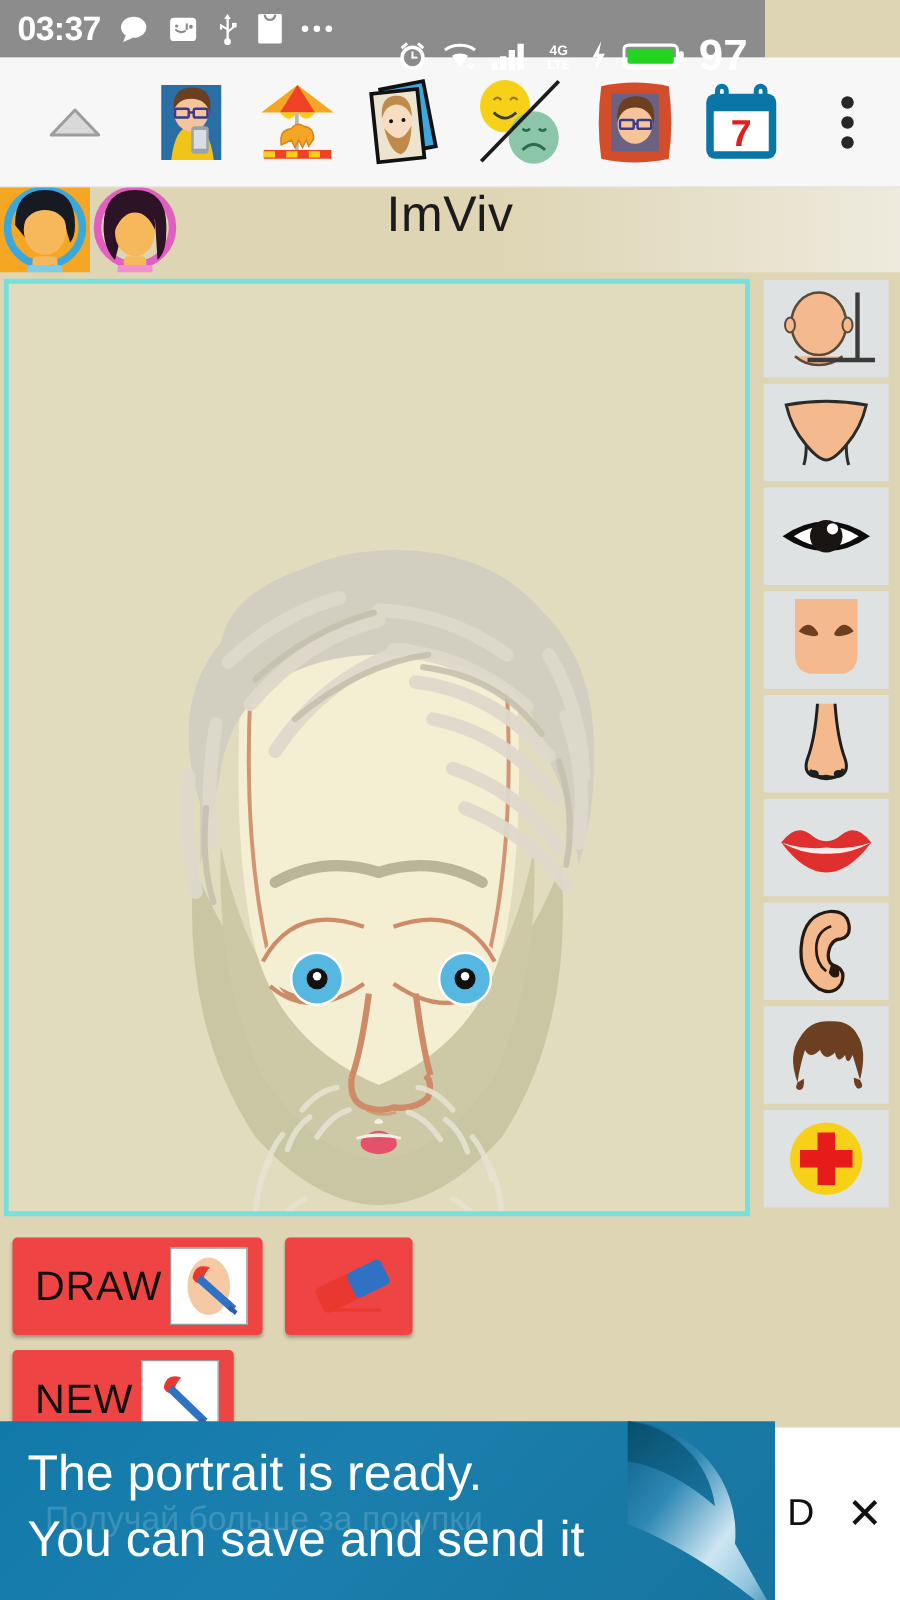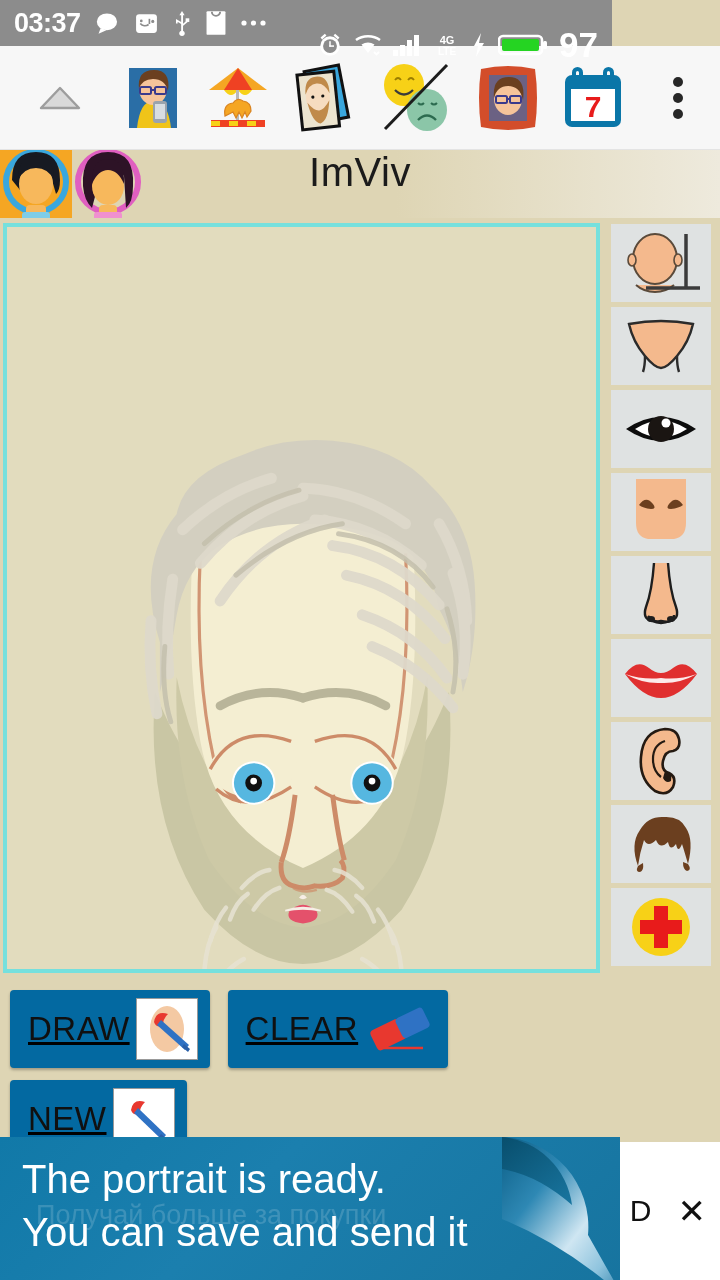--- a/index.html
+++ b/index.html
@@ -64,24 +64,24 @@
   .palette-item{
     width:100px; height:78px; background:#dfe2e2;
     display:flex; align-items:center; justify-content:center;
   }
   .palette-item svg{ display:block; }
 
   
   #action-bar{ width:720px; padding:12px 0 0 10px; background:#ded5b4; }
   .btn-row{ display:flex; gap:18px; margin-bottom:12px; }
   .action-btn{
-    background:#0369a1; border:none; border-radius:4px;
+    background:#ef4444; border:none; border-radius:4px;
     box-shadow:0 2px 3px rgba(0,0,0,.28);
     display:flex; align-items:center; gap:6px;
-    padding:8px 12px 8px 18px; min-height:78px;text-decoration:underline;
+    padding:8px 12px 8px 18px; min-height:78px;
   }
   .action-label{ font-size:33px; color:#101010; letter-spacing:0.5px; }
   .btn-ico-box{
     width:62px; height:62px; background:#fff; border:1px solid #999;
     display:flex; align-items:center; justify-content:center;
   }
   .btn-ico-plain{ width:72px; height:56px; display:flex; align-items:center; justify-content:center; }
 
   
   #ad-panel{
@@ -498,21 +498,20 @@
         <svg width="54" height="54" viewBox="0 0 54 54">
           <ellipse cx="27" cy="27" rx="17" ry="23" fill="#f4c9a3"></ellipse>
           <path d="M14 20 q2 -12 14 -8 q-6 6 -5 12 q-7 2 -9 -4 Z" fill="#e8382f"></path>
           <path d="M17 23 L45 48 l4 -5 L21 18 Z" fill="#2f72c4"></path>
           <path d="M44 42 L50 47 l-2 3 l-6 -5 Z" fill="#2a5fa8"></path>
         </svg>
       </span>
     </button>
 
     <button class="action-btn">
-      <span class="action-label">CLEAR</span>
       <span class="btn-ico-plain">
         <svg width="66" height="50" viewBox="0 0 66 50">
           <g transform="rotate(-26 33 25)">
             <rect x="4" y="14" width="32" height="22" rx="4" fill="#e8382f"></rect>
             <rect x="32" y="14" width="30" height="22" rx="4" fill="#2f72c4"></rect>
           </g>
           <line x1="14" y1="44" x2="56" y2="44" stroke="#e8382f" stroke-width="2.4"></line>
         </svg>
       </span>
     </button>

